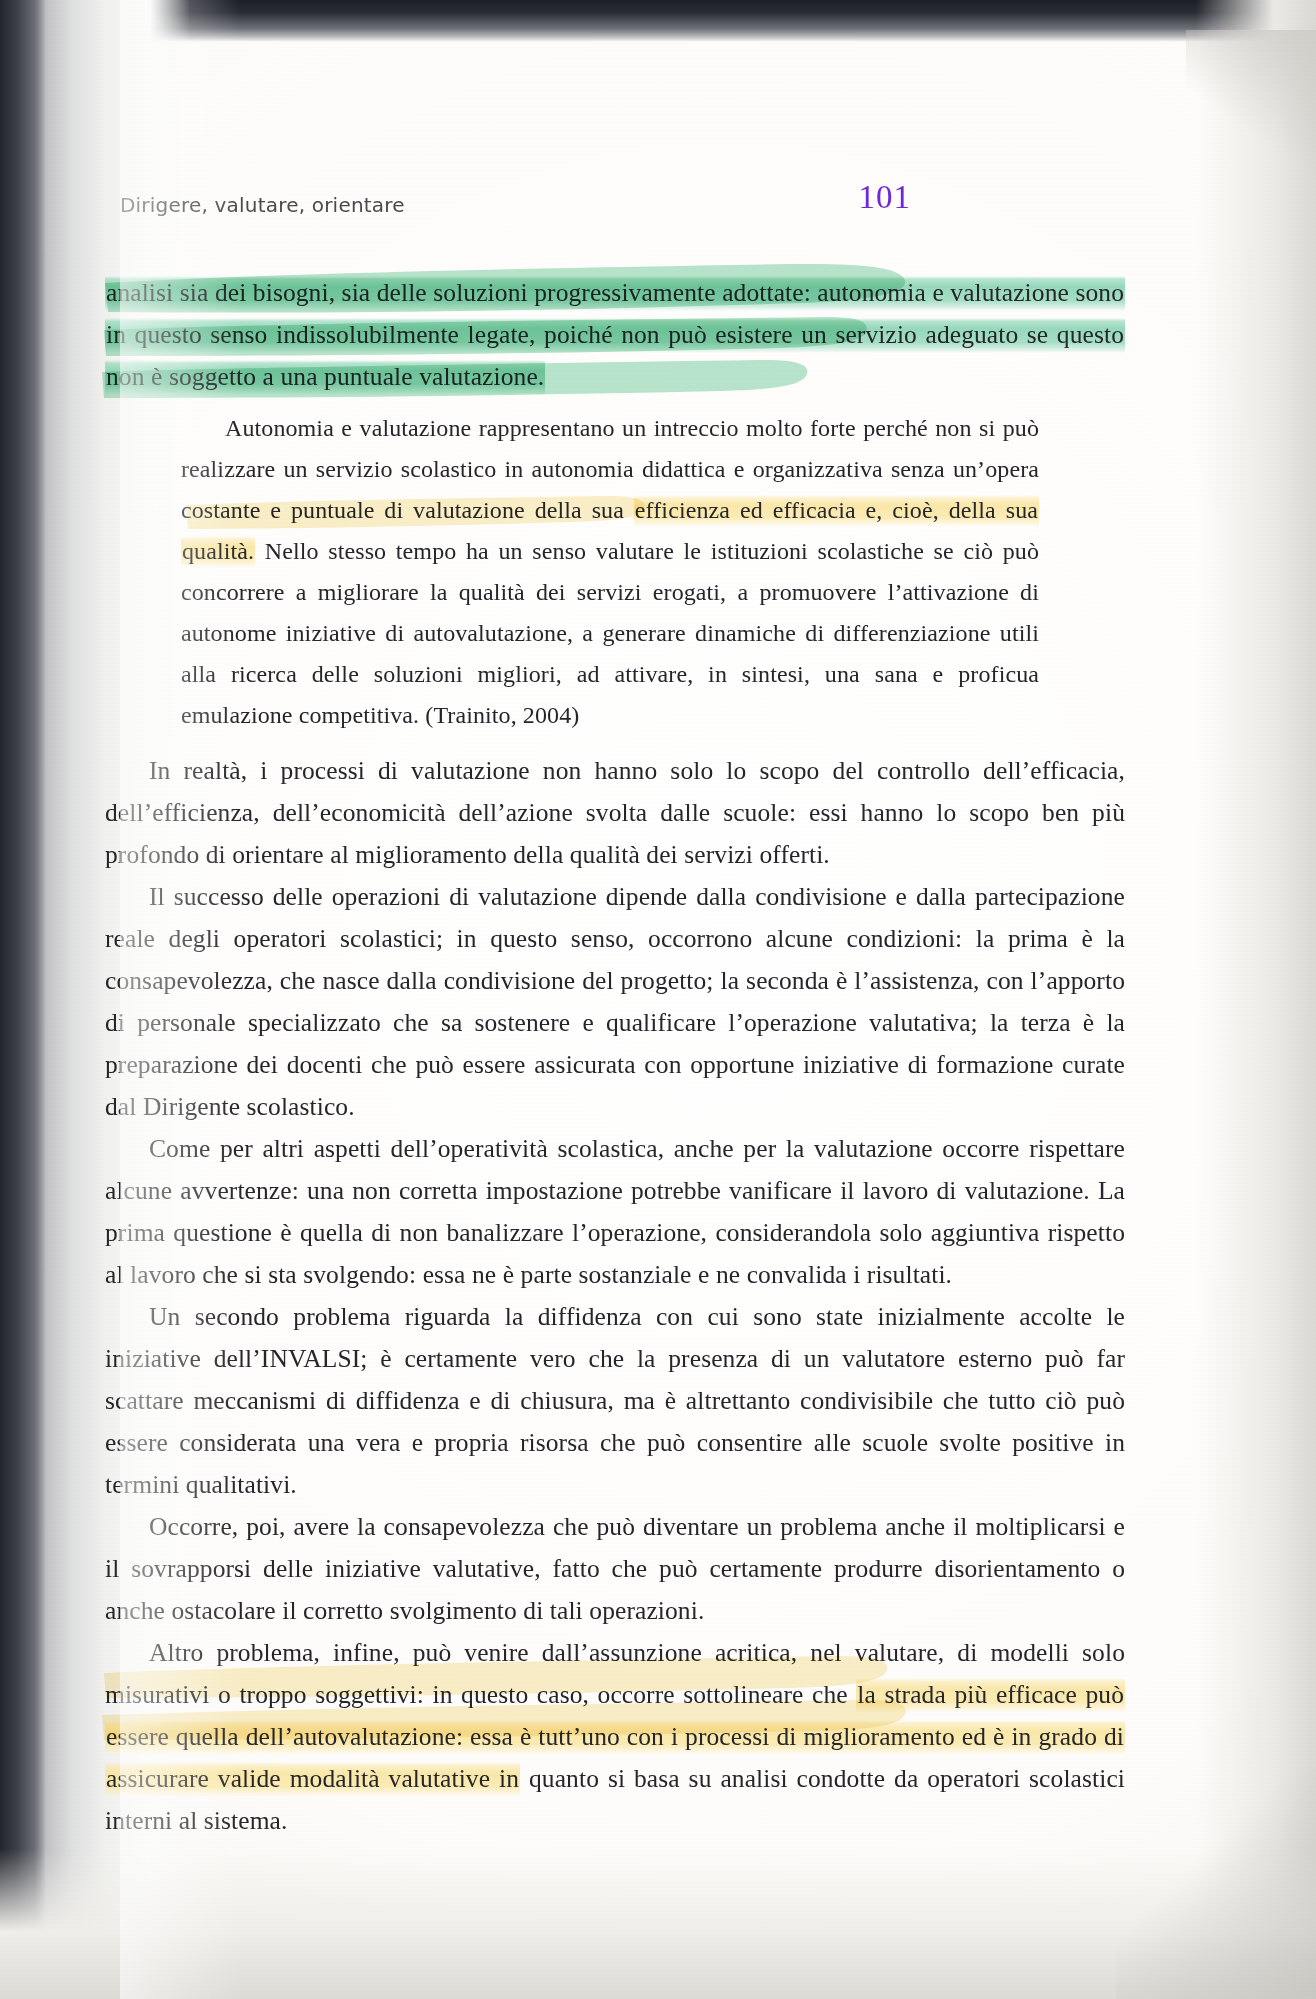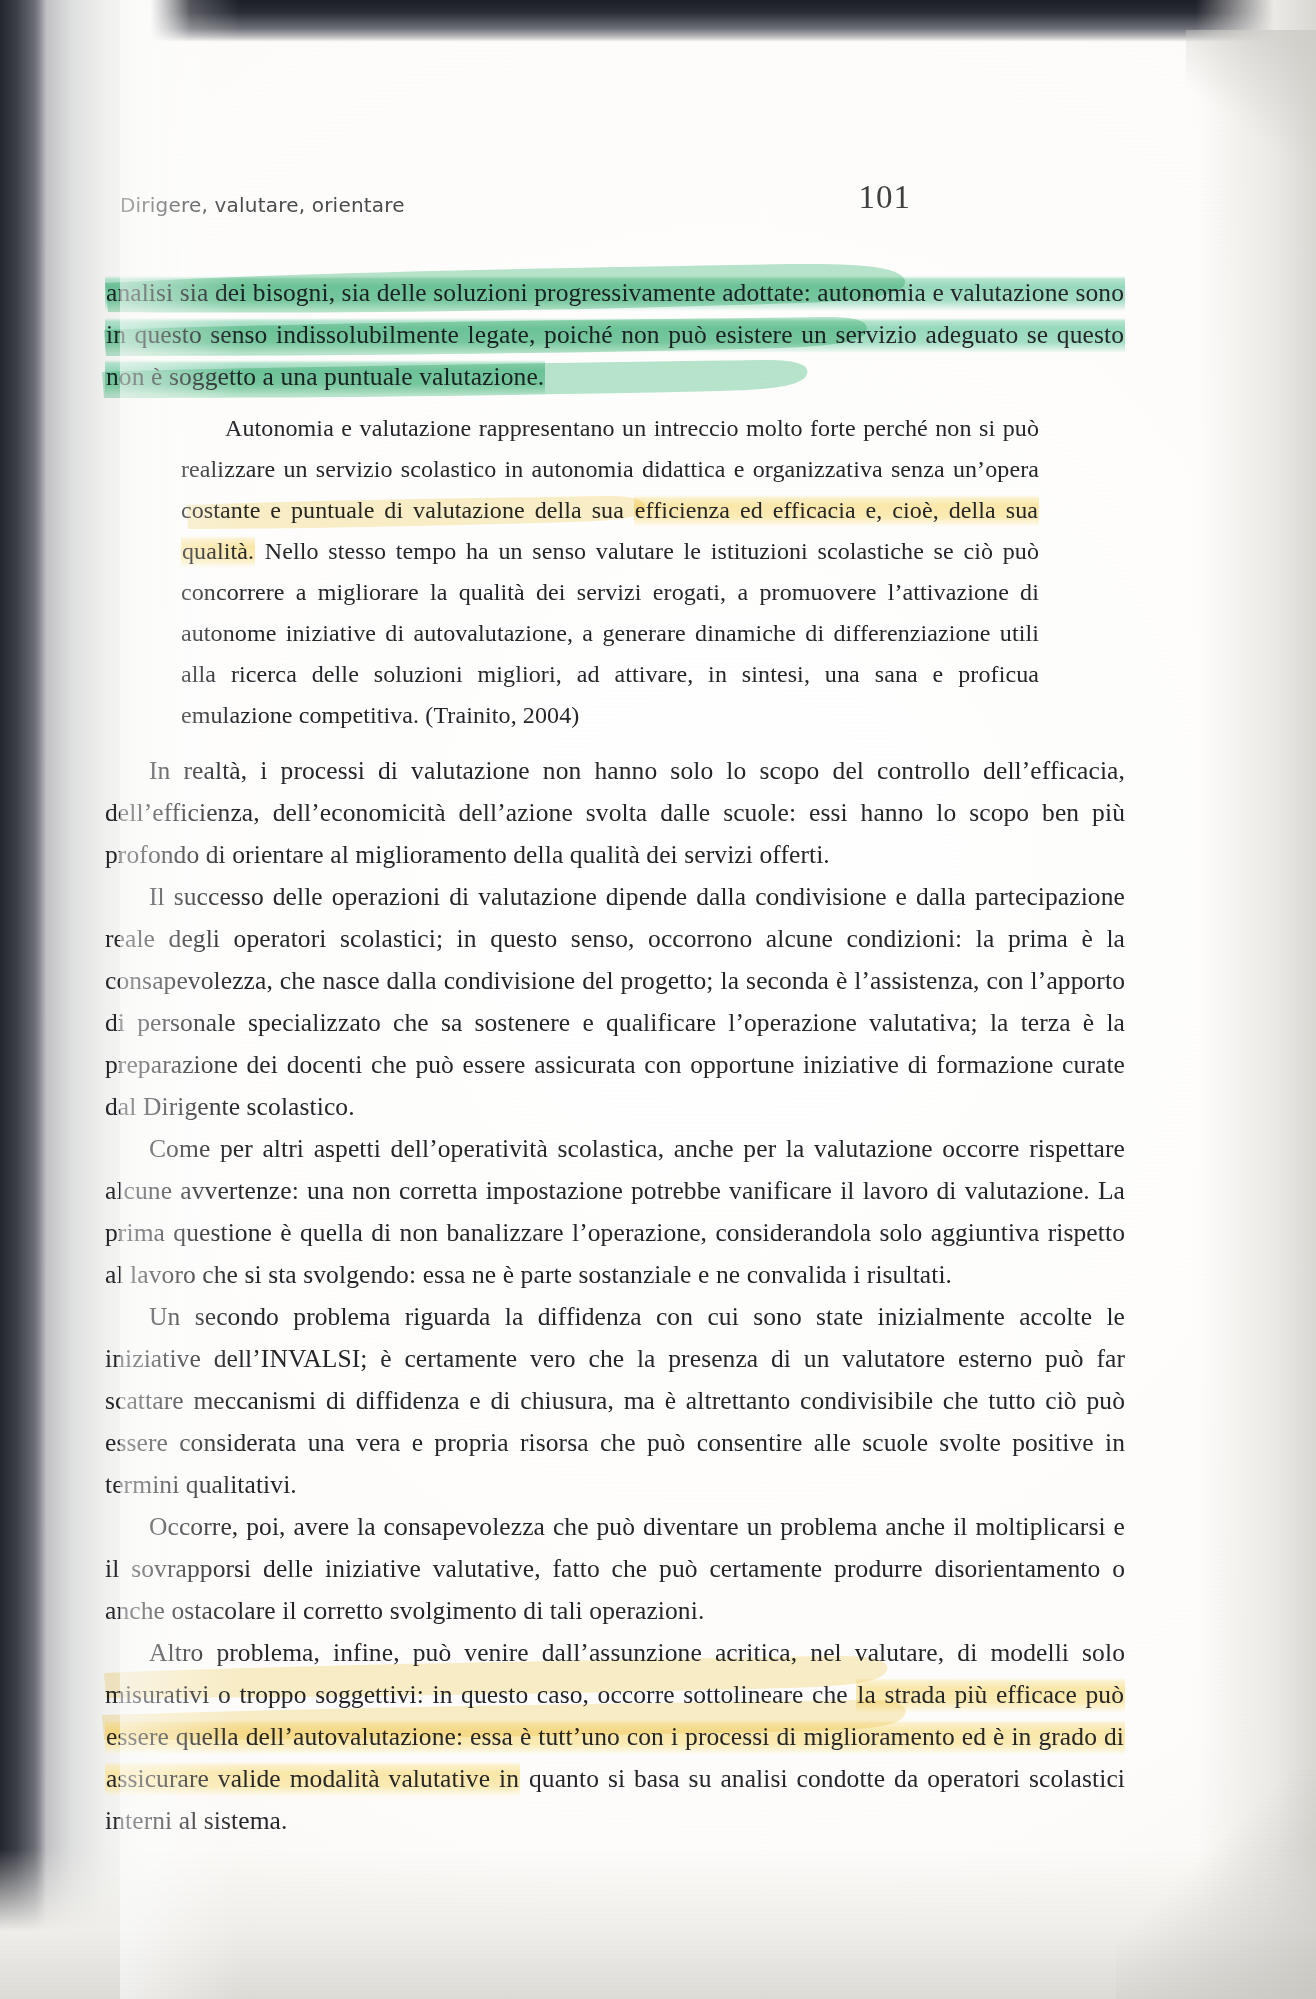--- a/index.html
+++ b/index.html
@@ -100,21 +100,21 @@
     color: #4a4a4c;
     letter-spacing: 0.2px;
     white-space: nowrap;
   }
   .page-number {
     position: absolute;
     right: 405px;
     top: 179px;
     font-family: "Liberation Serif", serif;
     font-size: 33px;
-    color: #404040;
+    color: #6d28d9;
     letter-spacing: 1px;
   }
 
   .textblock {
     position: absolute;
     left: 105px;
     top: 272px;
     width: 1020px;
   }
 

